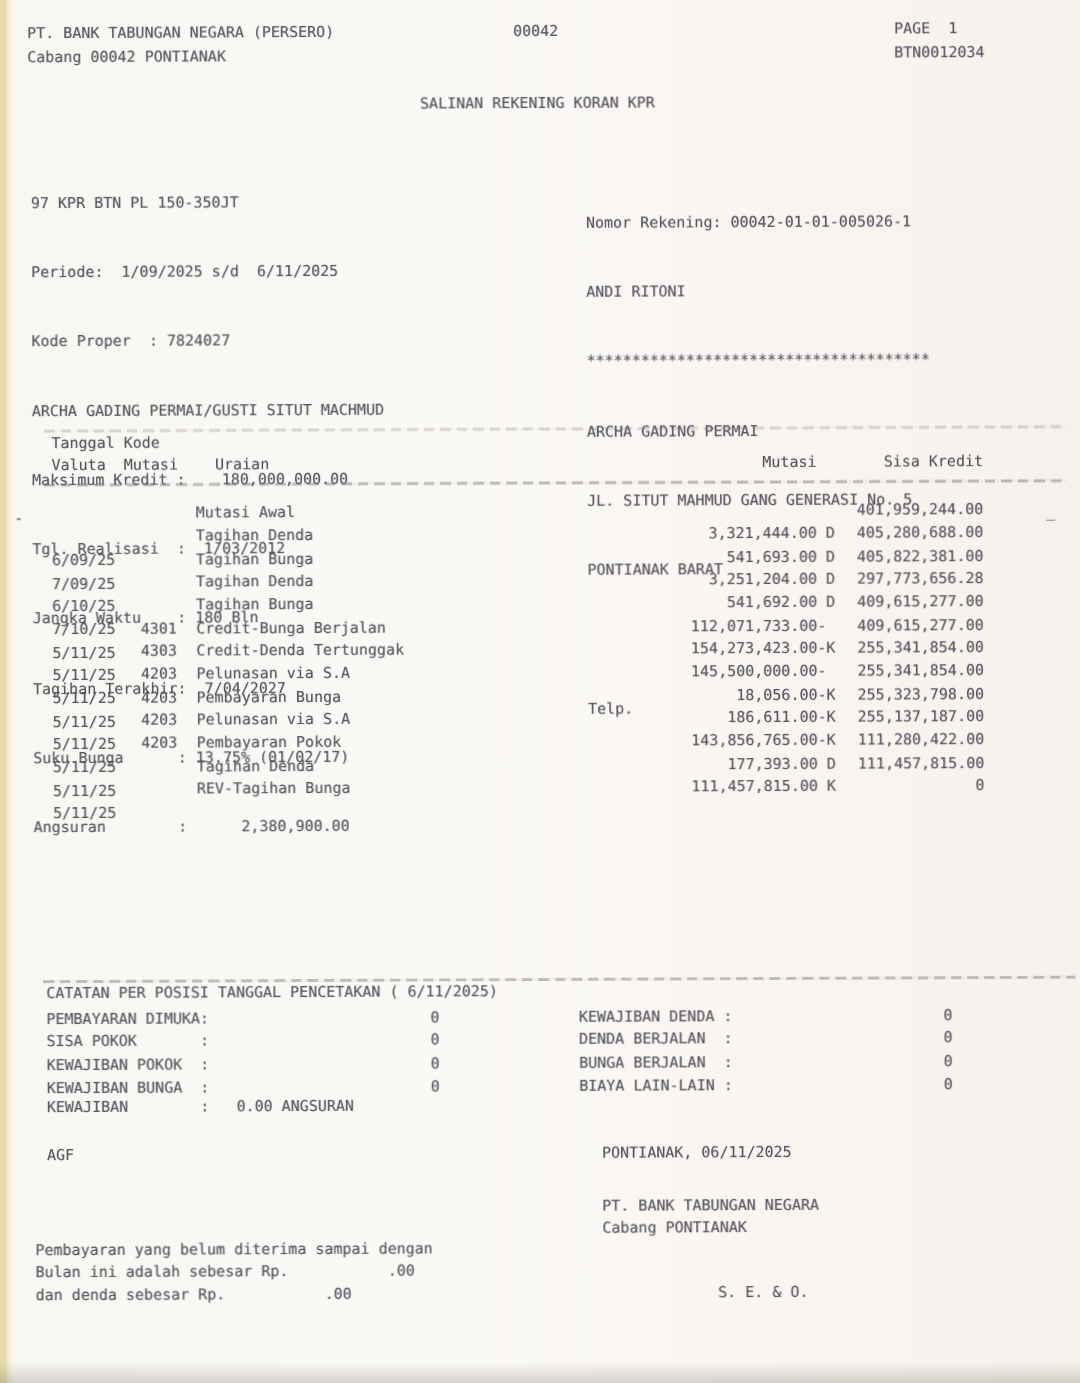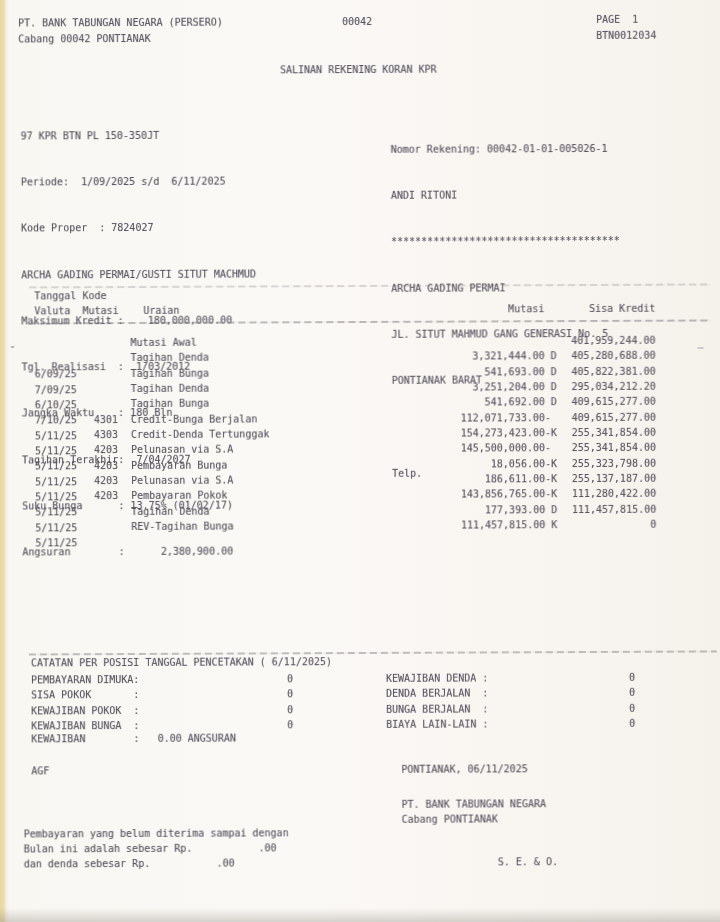--- a/index.html
+++ b/index.html
@@ -109,21 +109,21 @@
           <span class="c-amt">541,693.00</span>
           <span class="c-suf"> D</span>
           <span class="c-sisa">405,822,381.00</span>
       </div>
       <div class="trow">
         <span class="c-date">6/10/25</span>
           <span class="c-code"></span>
           <span class="c-desc">Tagihan Denda</span>
           <span class="c-amt">3,251,204.00</span>
           <span class="c-suf"> D</span>
-          <span class="c-sisa">295,034,212.20</span>
+          <span class="c-sisa">297,773,656.28</span>
       </div>
       <div class="trow">
         <span class="c-date">7/10/25</span>
           <span class="c-code"></span>
           <span class="c-desc">Tagihan Bunga</span>
           <span class="c-amt">541,692.00</span>
           <span class="c-suf"> D</span>
           <span class="c-sisa">409,615,277.00</span>
       </div>
       <div class="trow">
@@ -222,17 +222,17 @@
     </div>
     <div class="abs" style="left:30px;top:730px;">KEWAJIBAN        :   0.00 ANGSURAN</div>
 
     <div class="abs" style="left:30px;top:762px;">AGF</div>
     <div class="abs" style="left:400px;top:762px;">PONTIANAK, 06/11/2025</div>
     <div class="abs" style="left:400px;top:797px;">PT. BANK TABUNGAN NEGARA</div>
     <div class="abs" style="left:400px;top:812px;">Cabang PONTIANAK</div>
     <div class="abs" style="left:22px;top:825px;">Pembayaran yang belum diterima sampai dengan</div>
     <div class="abs" style="left:22px;top:840px;">Bulan ini adalah sebesar Rp.           .00</div>
     <div class="abs" style="left:22px;top:855px;">dan denda sebesar Rp.           .00</div>
-    <div class="abs" style="left:496px;top:855px;text-align:center;">S. E. &amp; O.</div>
+    <div class="abs" style="left:477px;top:855px;text-align:center;">S. E. &amp; O.</div>
 
   </div>
   <div class="bottom-shade"></div>
 </div>
 
 </body></html>

